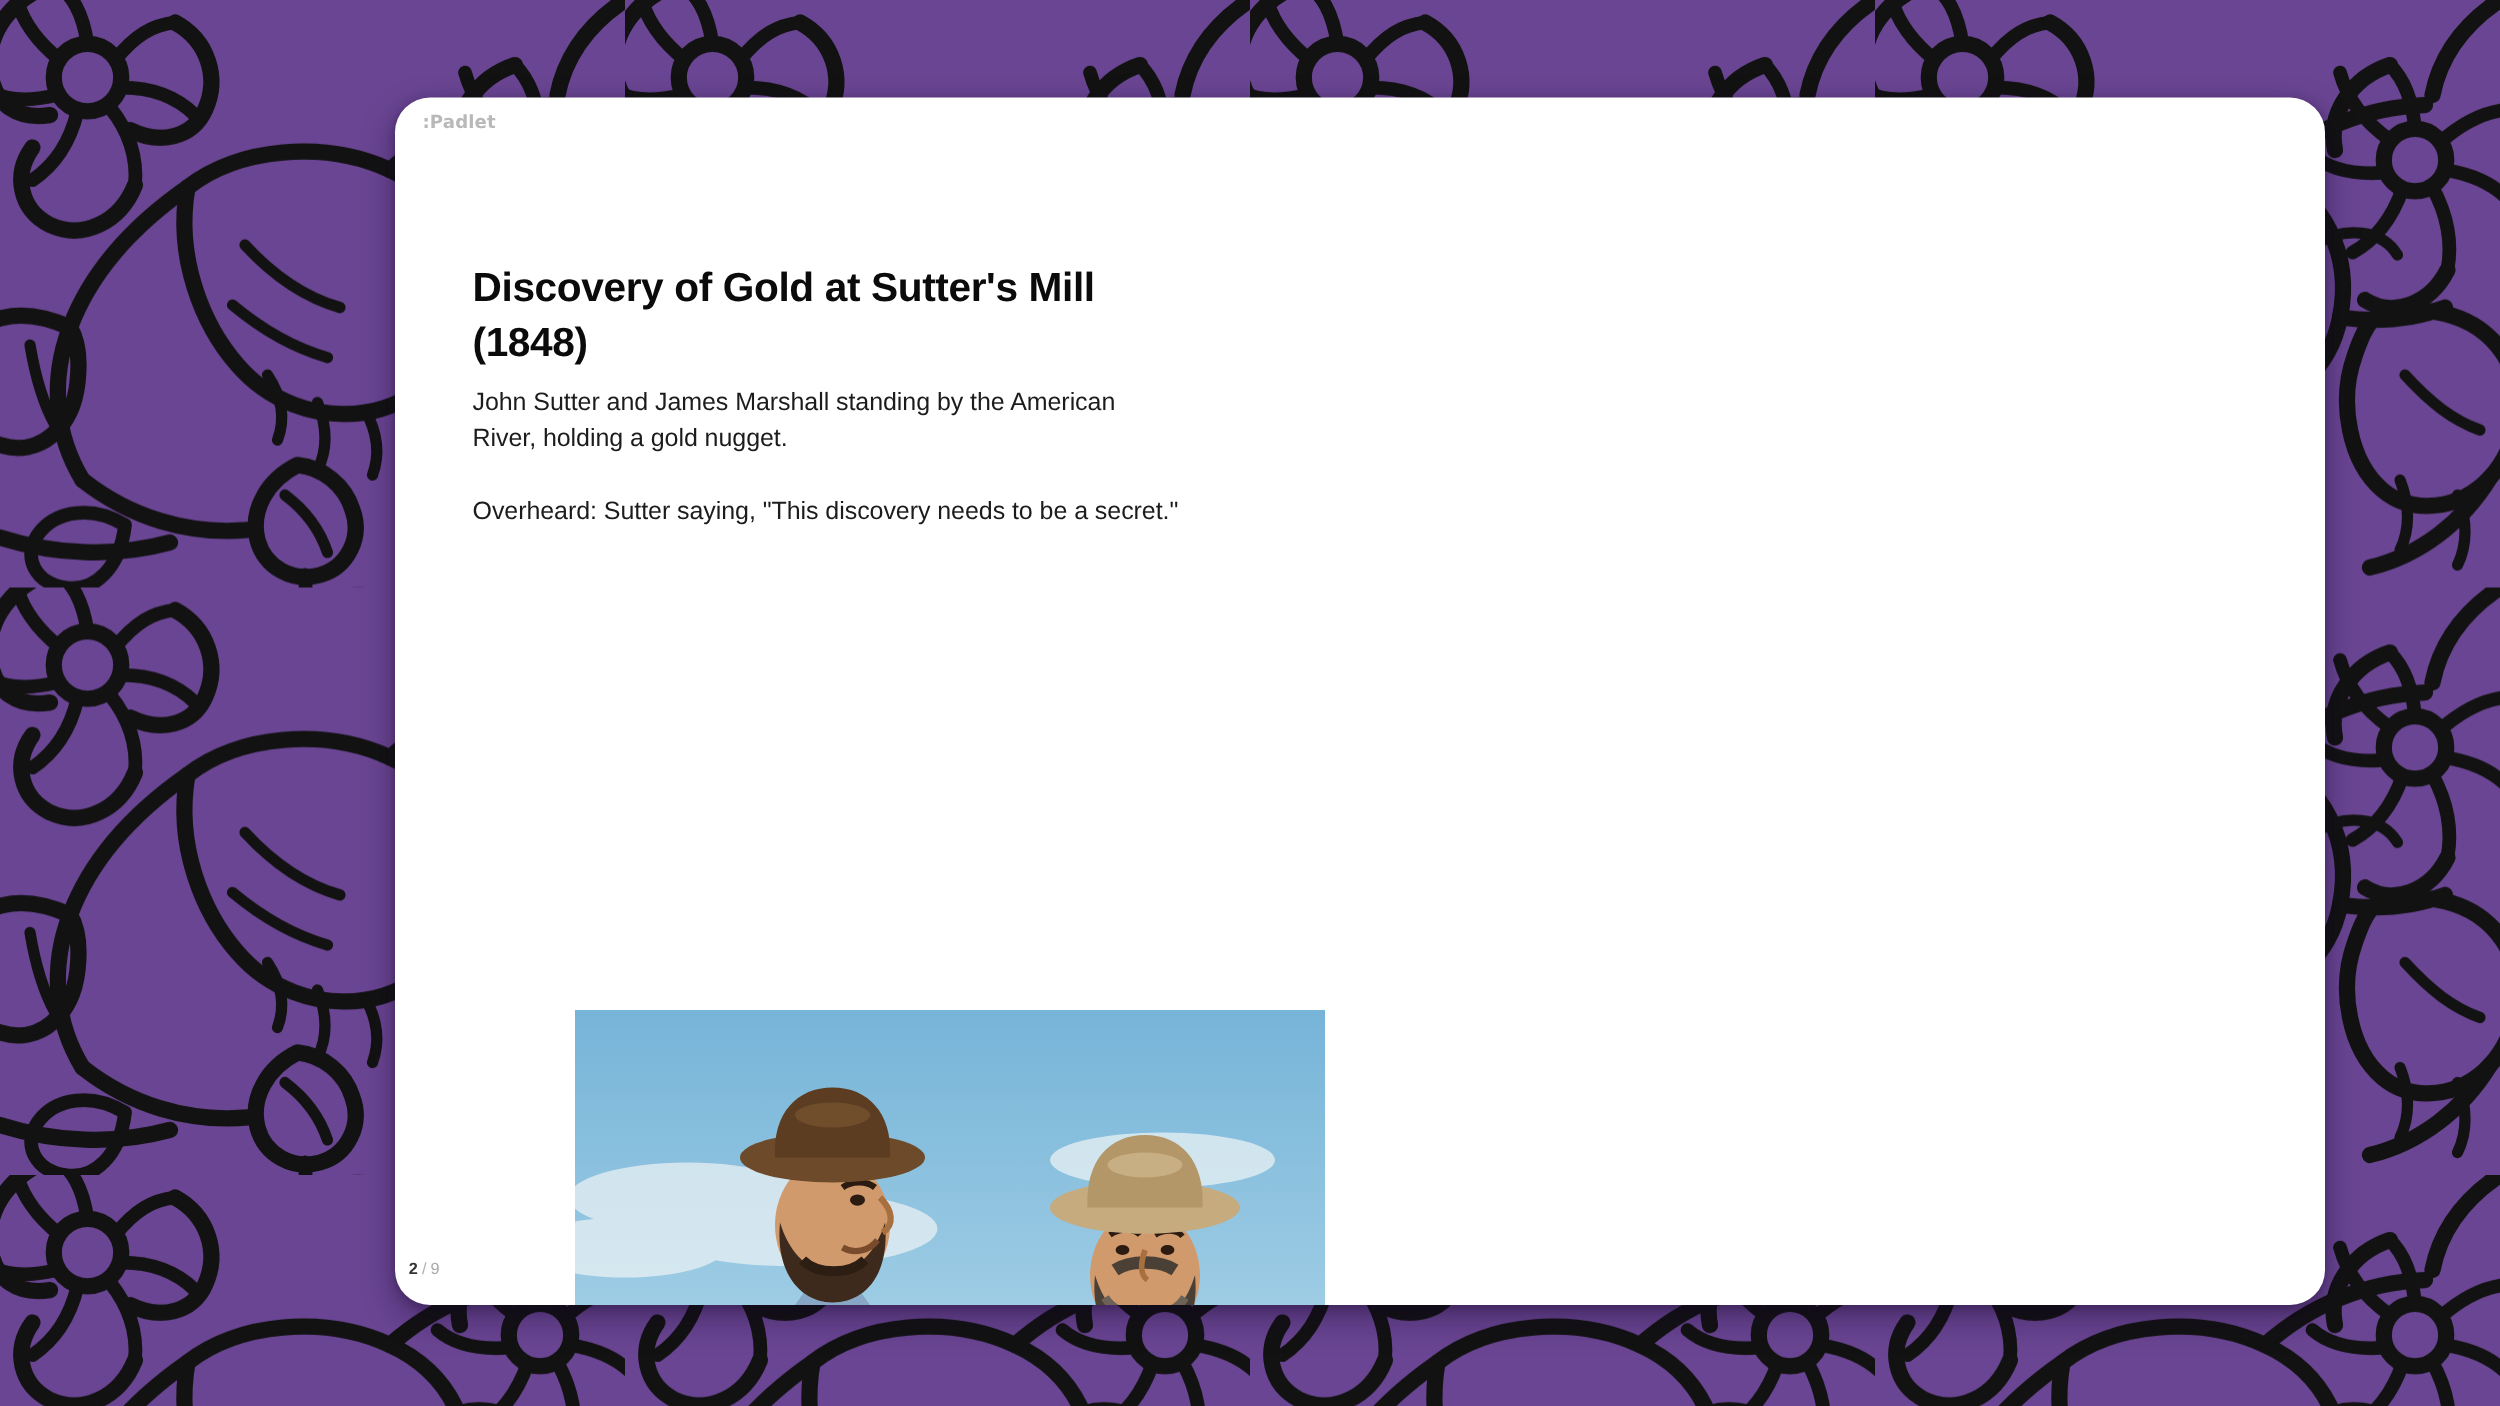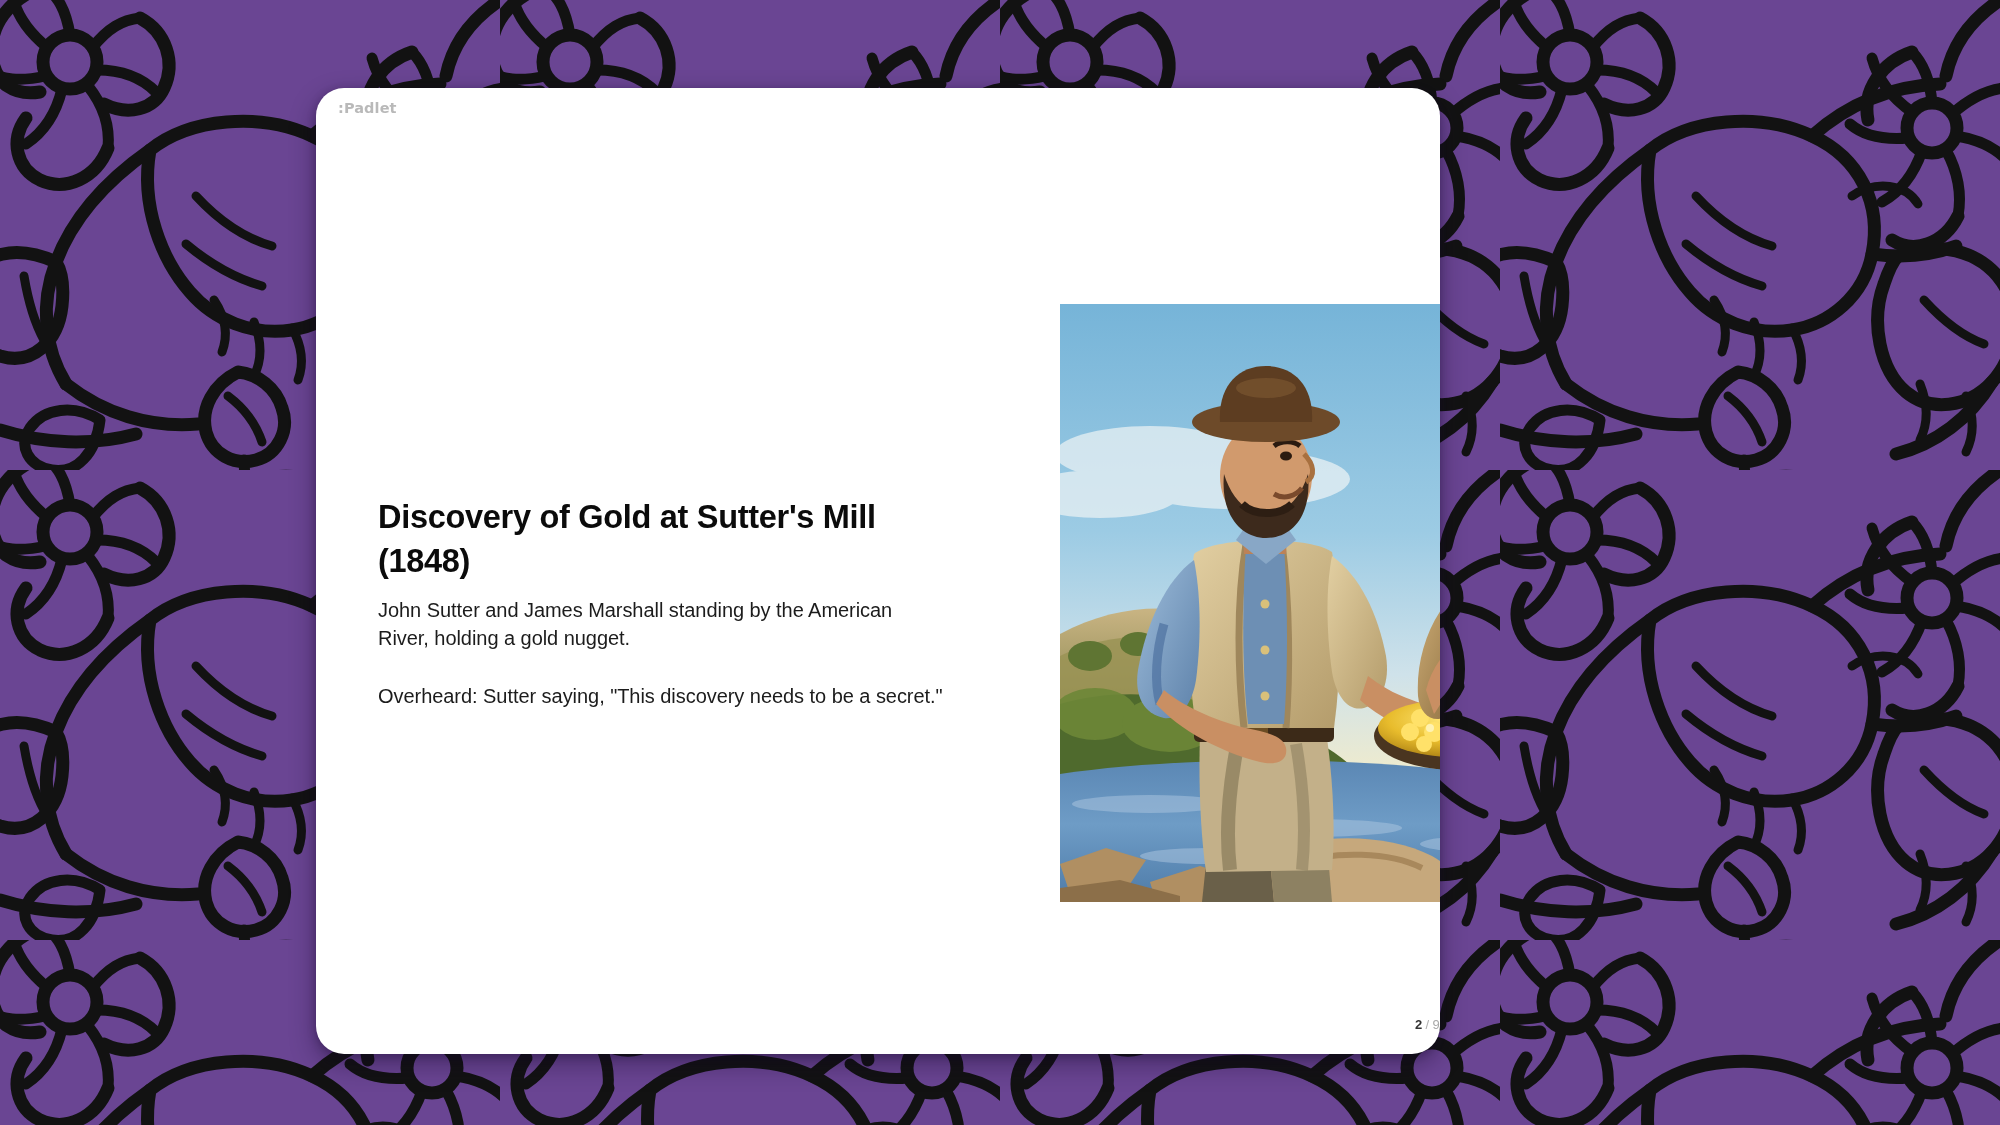--- a/index.html
+++ b/index.html
@@ -25,22 +25,22 @@
     inset: 0;
     width: 2000px;
     height: 1125px;
   }
   #wallpaper svg { display: block; width: 100%; height: 100%; }
 
   
   #slide-card {
     position: absolute;
     left: 316px;
-    top: 88px;
-    width: 1124px;
+    top: 78px;
+    width: 1544px;
     height: 966px;
     background: #ffffff;
     border-radius: 28px;
     box-shadow: 0 10px 26px rgba(20, 8, 40, 0.40),
                 0 2px 8px rgba(20, 8, 40, 0.28);
     overflow: hidden;
   }
 
   
   #brand {
@@ -55,22 +55,22 @@
     user-select: none;
   }
 
   
   #slide-body {
     position: absolute;
     left: 0; right: 0;
     top: 130px;
     height: 770px;
     display: flex;
-    align-items: center;
     padding: 0 62px;
+    flex-direction: column;
   }
 
   #text-column {
     width: 600px;
     flex: 0 0 600px;
     padding-left: 0px;
     padding-right: 34px;
   }
 
   #slide-title {
@@ -106,21 +106,21 @@
     background: #8fc0dd;
     flex: 0 0 auto;
   }
   #slide-image svg { display: block; width: 100%; height: 100%; }
 
   
   #pager {
     position: absolute;
     left: 0; right: 0;
     bottom: 22px;
-    text-align: right;
+    text-align: left;
     font-size: 13px;
     color: #9a9a9a;
     letter-spacing: 0.3px;
     margin-left: 11px;
   }
   #pager .cur { color: #333; font-weight: 700; }
   #pager .sep { margin: 0 3px; color: #b0b0b0; }
   #pager .tot { color: #a8a8a8; }
 </style>
 </head>

